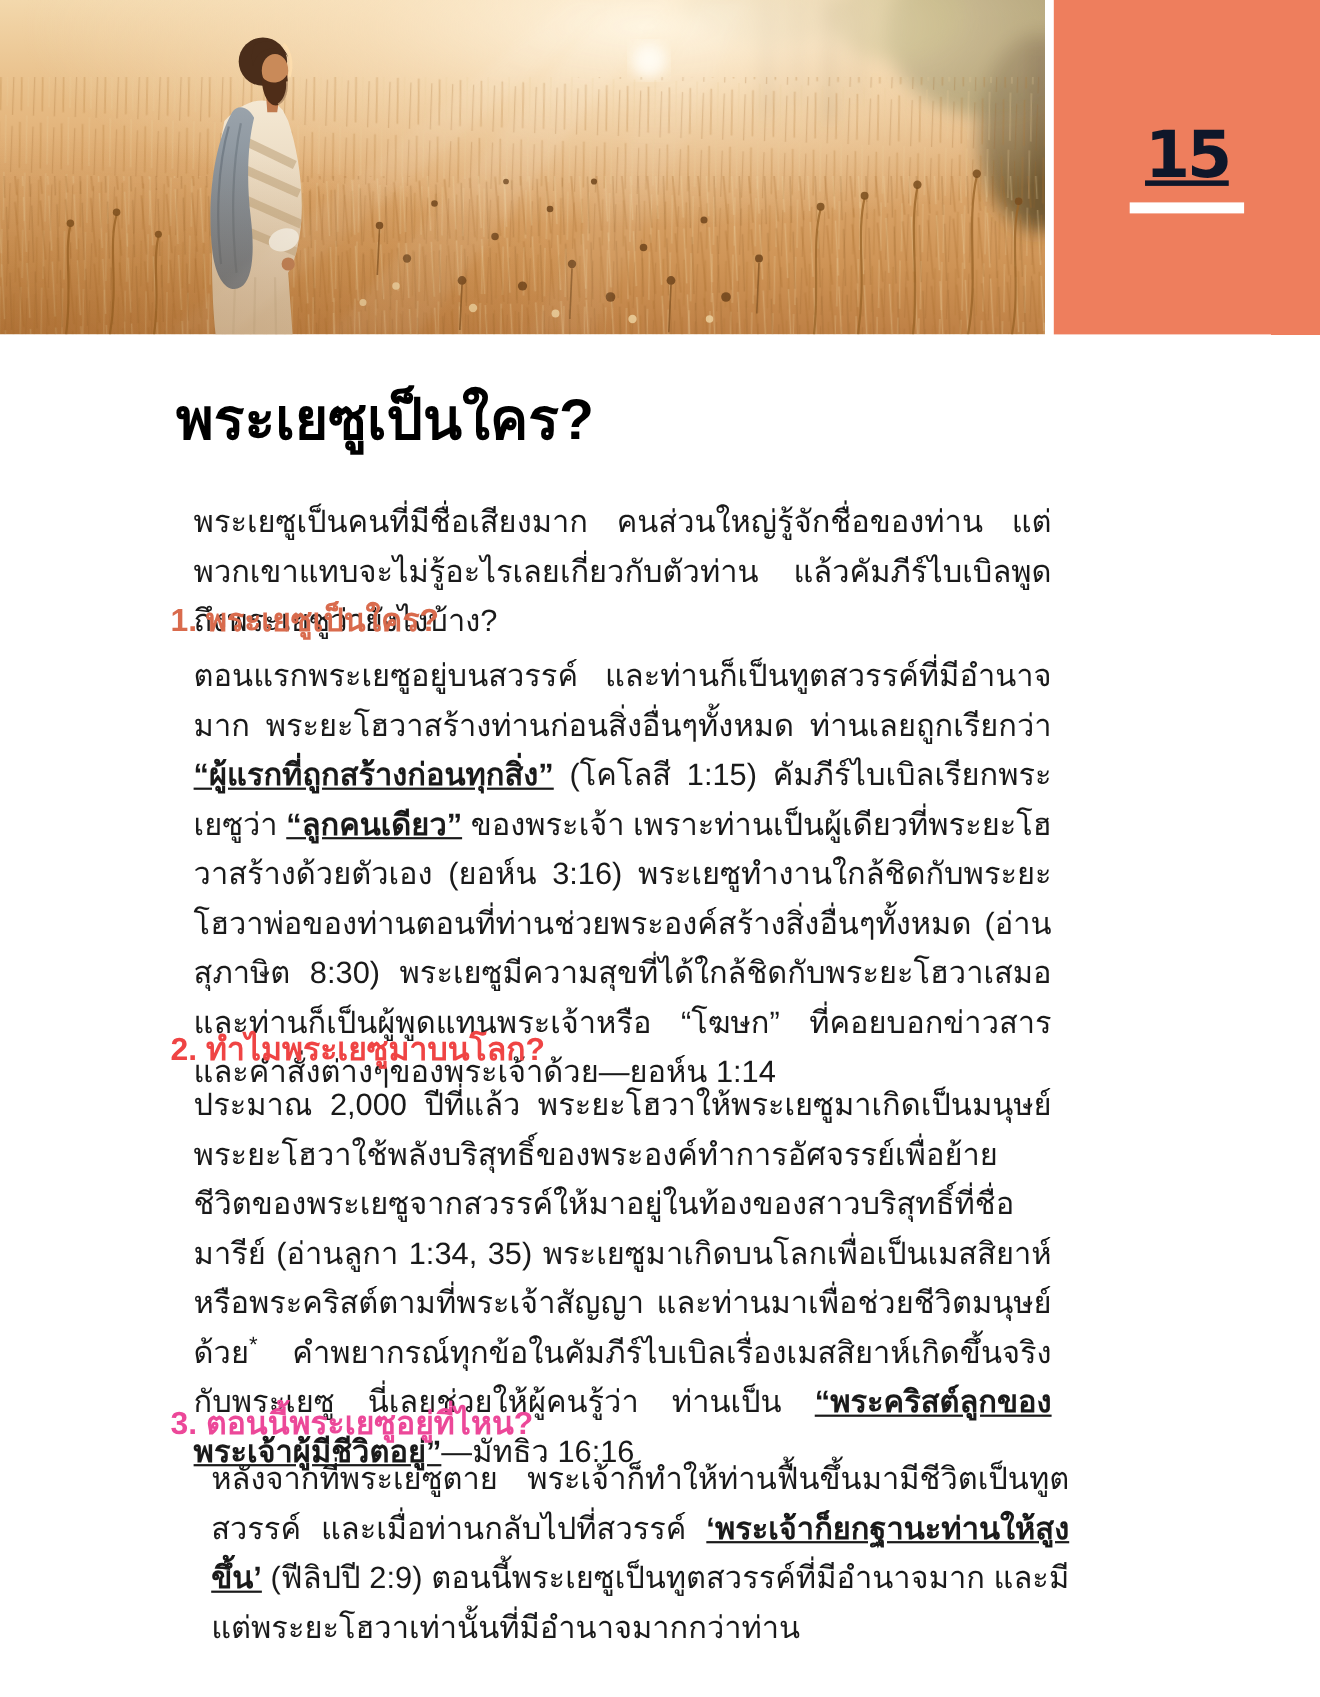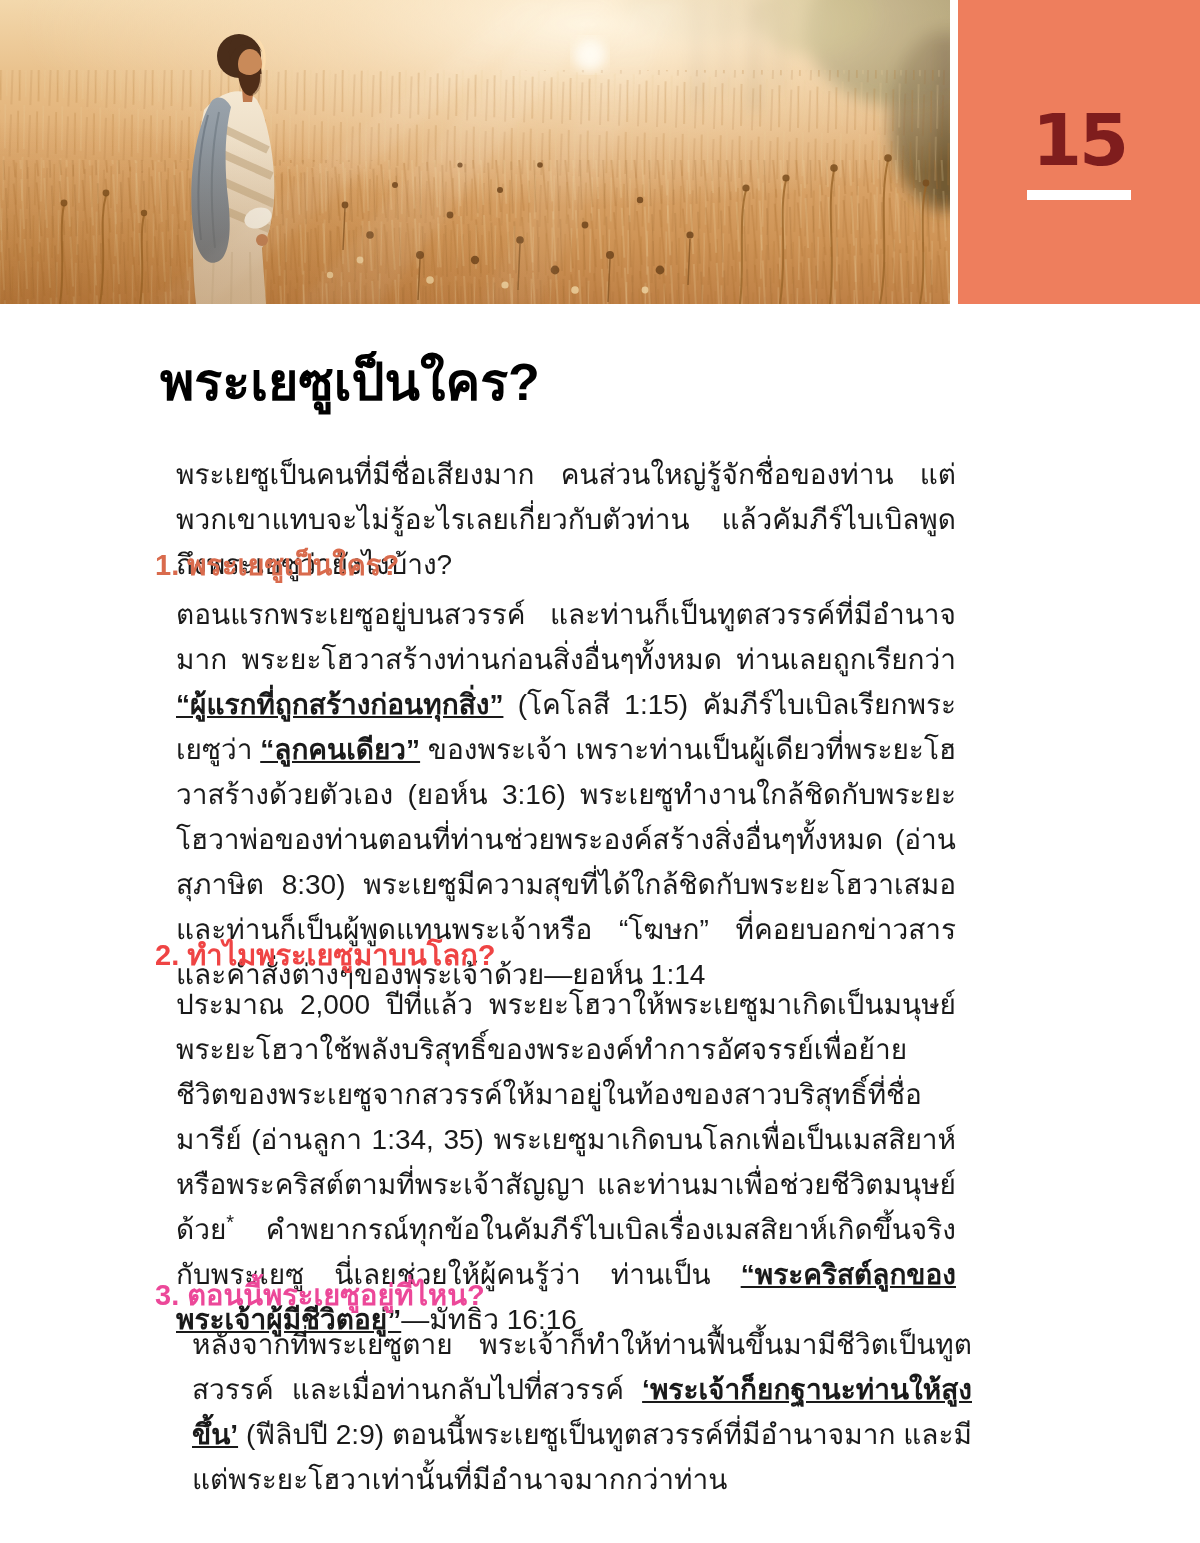--- a/index.html
+++ b/index.html
@@ -4,22 +4,22 @@
 <style>
   html,body{margin:0;padding:0;background:#ffffff;}
   .page{position:relative;width:1200px;height:1543px;background:#ffffff;overflow:hidden;
         font-family:"Liberation Sans","DejaVu Sans",sans-serif;color:#1a1a1a;}
   
   .hero{position:absolute;left:0;top:0;width:950px;height:304px;}
   .hero svg{display:block;}
   
   .badge{position:absolute;left:958px;top:0;width:242px;height:304px;
          display:flex;flex-direction:column;align-items:center;justify-content:center;}
-  .badge-num{color:#7f1d1d;font-weight:bold;font-size:72px;line-height:1;letter-spacing:-3px;
-             font-family:"DejaVu Sans","Liberation Sans",sans-serif;}
+  .badge-num{color:#0f172a;font-weight:bold;font-size:59px;line-height:1;letter-spacing:-3px;
+             font-family:"DejaVu Sans","Liberation Sans",sans-serif;text-decoration:underline;}
   .badge-rule{width:104px;height:10px;background:#ffffff;margin-top:14px;}
   
   .content{position:absolute;left:155px;top:350px;width:801px;}
   .title{position:absolute;left:5px;top:0;margin:0;font-size:52px;line-height:1.25;
          font-weight:bold;color:#000000;}
   .para{margin:0;width:780px;font-size:28px;line-height:45px;text-align:justify;}
   .intro{position:absolute;left:21px;top:102px;}
   .sec-h{position:absolute;left:0;margin:0;font-size:29px;line-height:1.2;font-weight:bold;}
   .sec-h1{top:198px;} .p1{position:absolute;top:242px;left:21px;}
   .sec-h2{top:588px;} .p2{position:absolute;top:632px;left:21px;}

